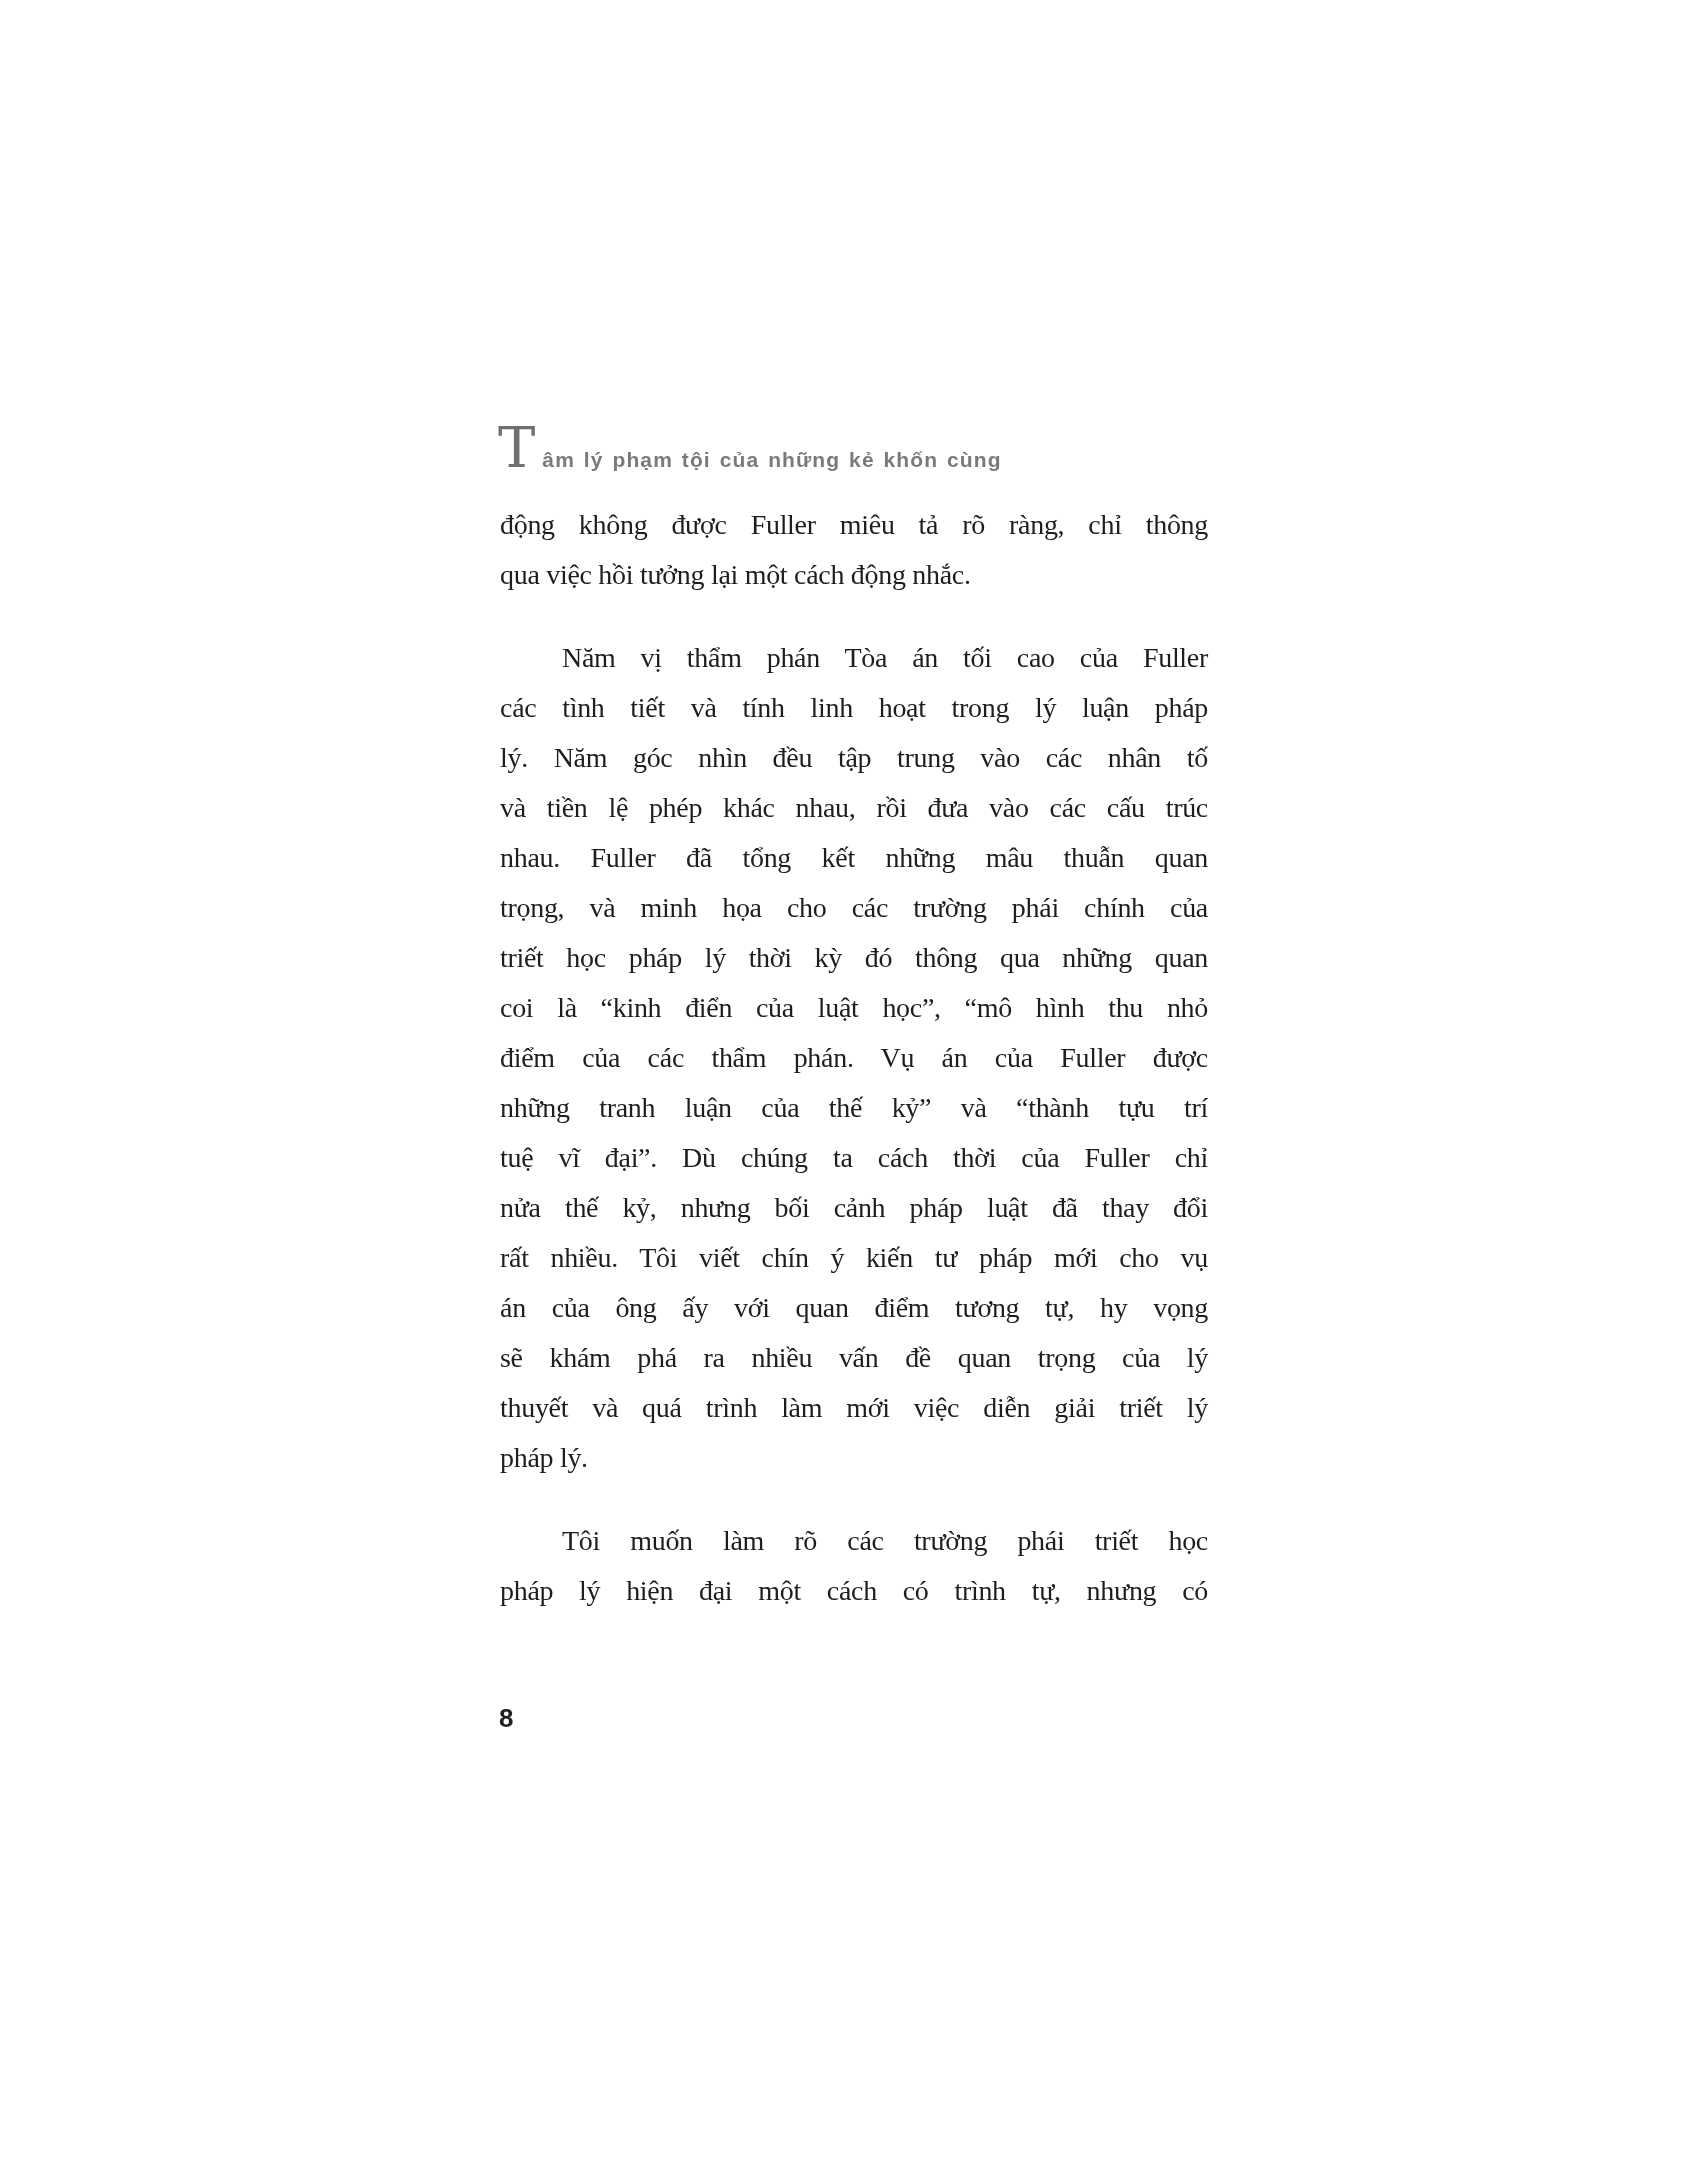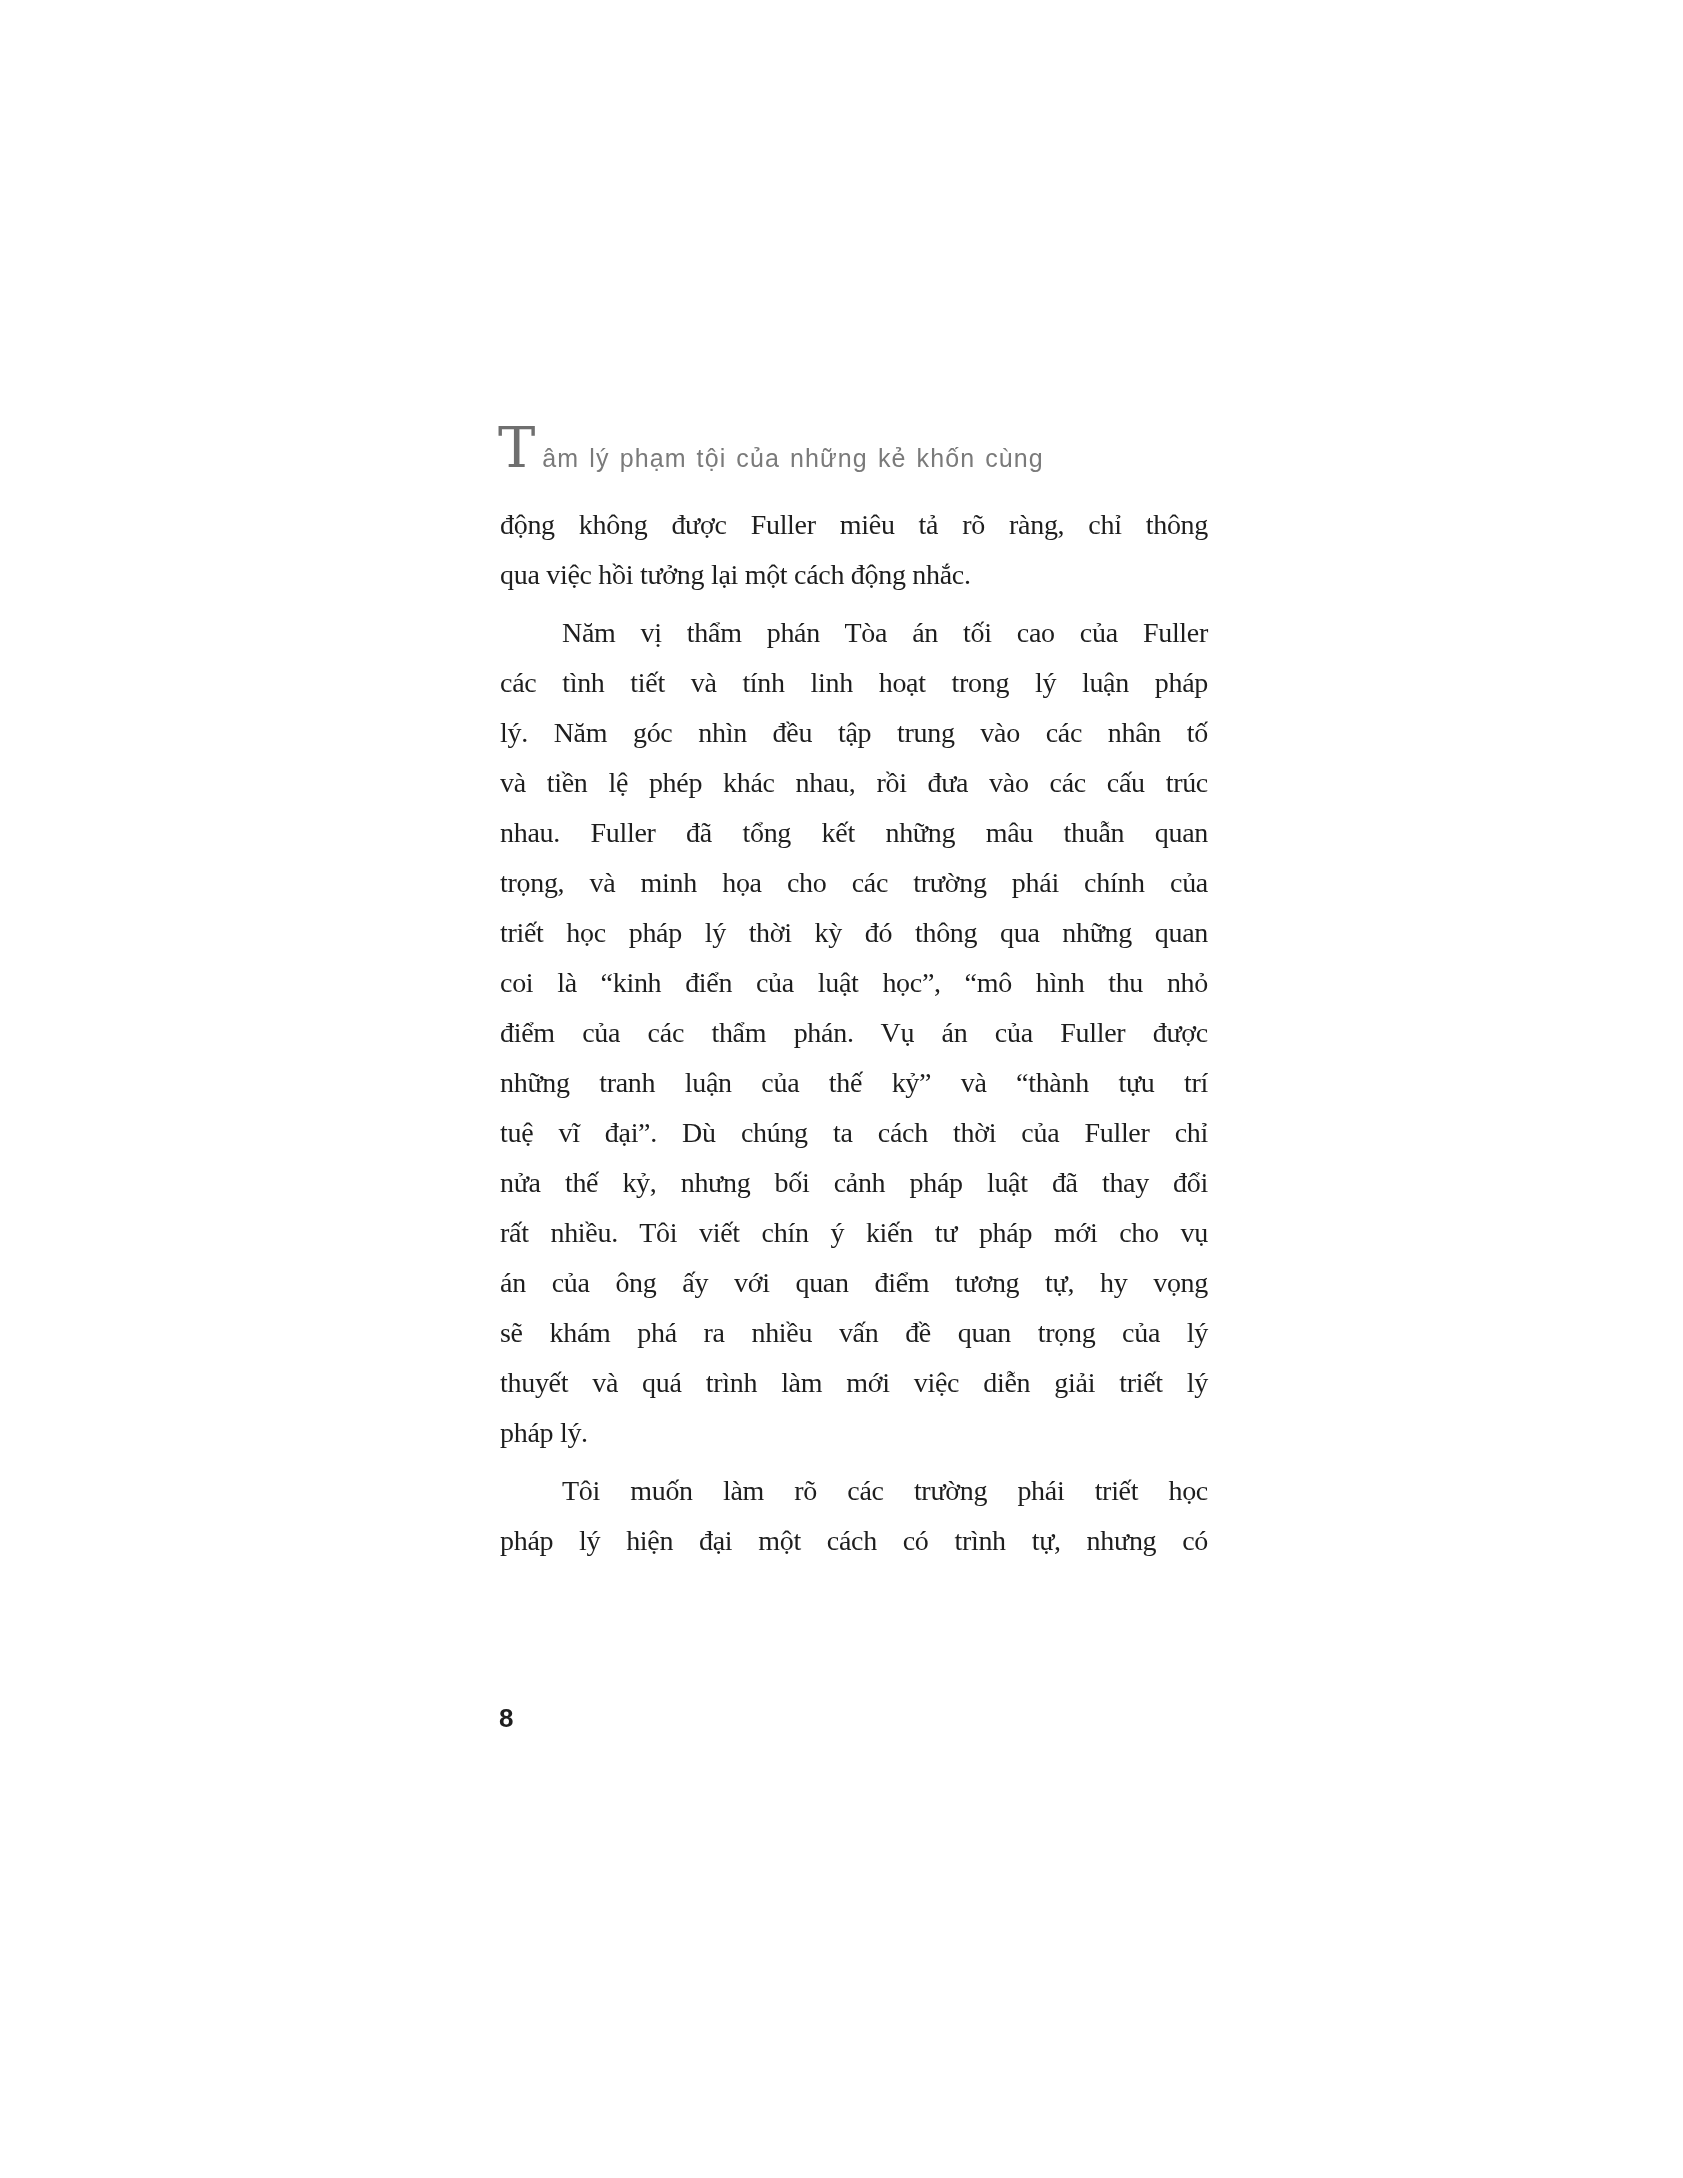--- a/index.html
+++ b/index.html
@@ -10,28 +10,28 @@
   .running-header {
     position:absolute; left:498px; top:420px;
     display:flex; align-items:baseline;
   }
   .dropcap {
     font-family:"DejaVu Serif",serif;
     font-size:56px; line-height:1; color:#6f6f6f; margin-right:7px;
   }
   .header-title {
     font-family:"Liberation Sans","DejaVu Sans",sans-serif;
-    font-size:25px; letter-spacing:1.1px; word-spacing:2px; color:#7a7a7a;
+    font-size:21px; letter-spacing:1.1px; word-spacing:2px; color:#7a7a7a;font-weight:bold;
   }
   .body-text {
     position:absolute; left:500px; top:500px; width:708px;
     color:#1e1e1e; font-size:28px; letter-spacing:-0.3px;
   }
   .para { margin:0; }
-  .para + .para { margin-top:8px; }
+  .para + .para { margin-top:33px; }
   .para.indent .line:first-child { text-indent:62px; }
   .line {
     height:50px; line-height:50px;
     text-align:justify; text-align-last:justify;
     white-space:nowrap;
   }
   .line.rag { text-align-last:left; }
   .page-number {
     position:absolute; left:499px; top:1703px;
     font-family:"Liberation Sans","DejaVu Sans",sans-serif;

